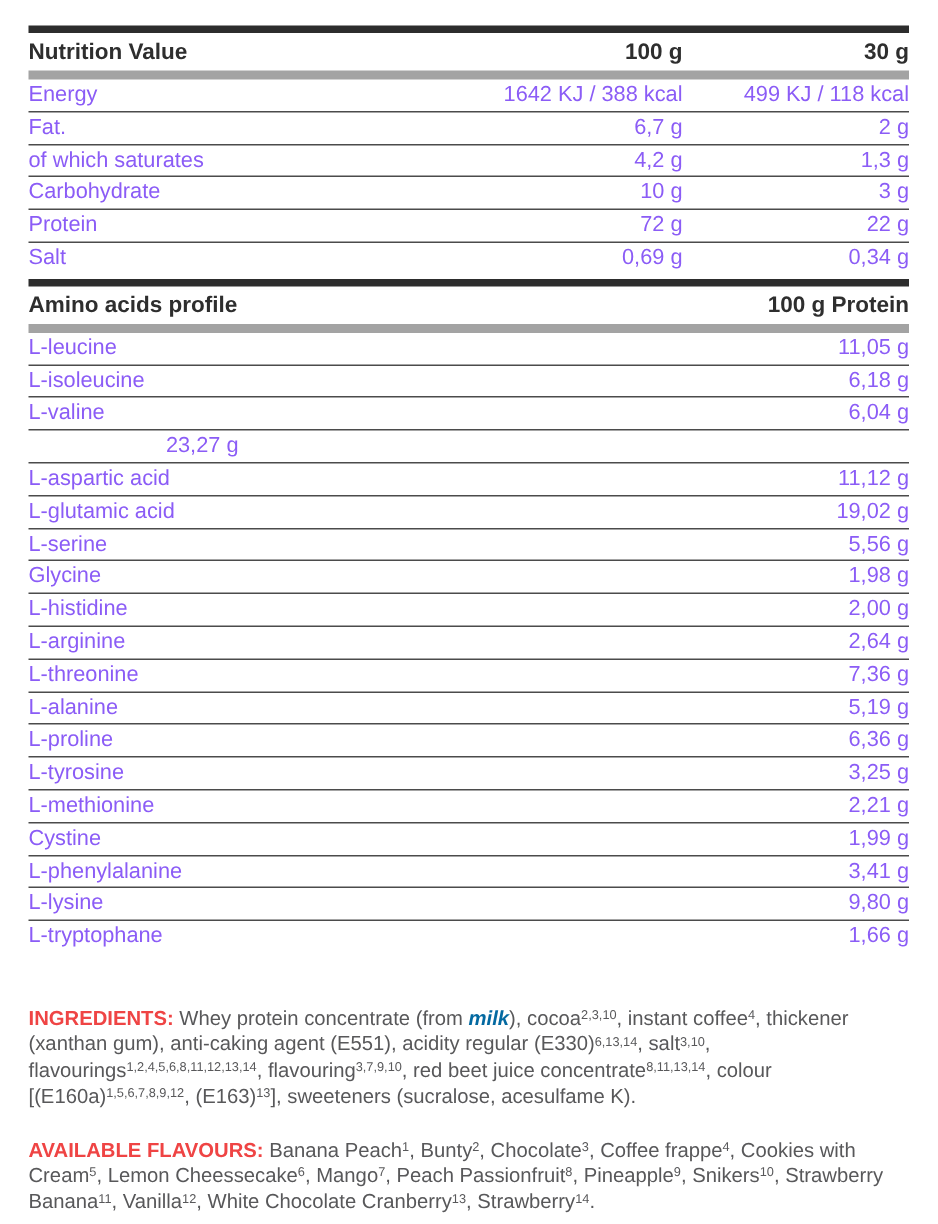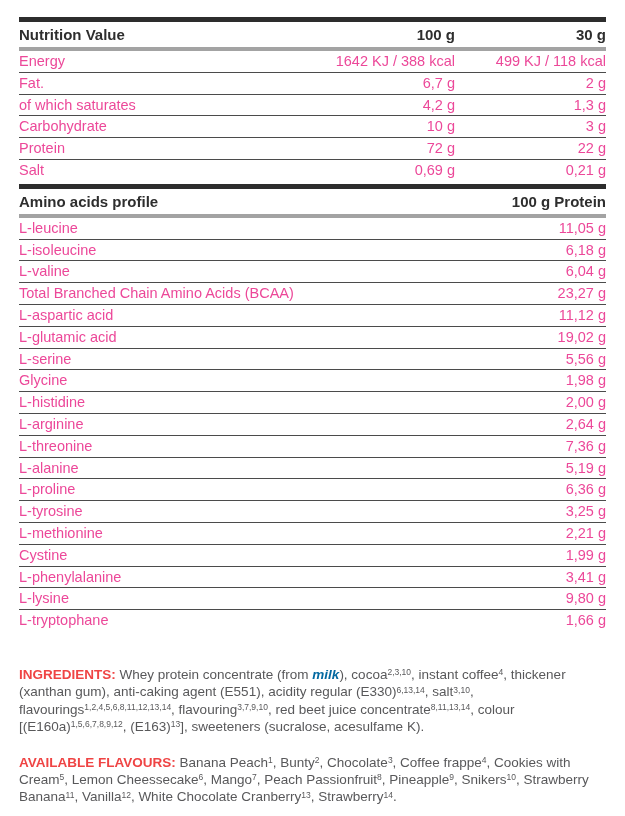--- a/index.html
+++ b/index.html
@@ -17,25 +17,25 @@
   }
   .bar { height: 5px; background: #2d2d2d; }
   .row { display: flex; align-items: baseline; }
   .c-label { flex: 1 1 auto; text-align: left; white-space: nowrap; overflow: hidden; }
   .c-v1 { width: 160px; flex: 0 0 auto; text-align: right; white-space: nowrap; }
   .c-v2 { width: 151px; flex: 0 0 auto; text-align: right; white-space: nowrap; }
   .c-val { width: 140px; flex: 0 0 auto; text-align: right; white-space: nowrap; }
   .head {
     font-weight: 700; font-size: 15px; line-height: 25px;
     color: #2e2e2e;
-    border-bottom: 4px solid #a3a3a3;
+    border-bottom: 6px solid #a3a3a3;
   }
   .t-row {
     font-size: 14.5px; line-height: 20.8px;
-    color: #ec4899;
+    color: #8b5cf6;
     border-bottom: 1px solid #4b4b4b;
   }
   .t-body .t-row:last-child { border-bottom: none; }
   .bar.mid { margin-top: 3px; }
   .para {
     margin: 0;
     font-size: 13.5px; line-height: 17.4px;
     color: #58585a;
     text-align: left;
   }
@@ -94,21 +94,21 @@
 
       <div class="row t-row">
         <span class="c-label">Protein</span>
         <span class="c-v1">72 g</span>
         <span class="c-v2">22 g</span>
       </div>
 
       <div class="row t-row">
         <span class="c-label">Salt</span>
         <span class="c-v1">0,69 g</span>
-        <span class="c-v2">0,21 g</span>
+        <span class="c-v2">0,34 g</span>
       </div>
     </div>
 
   <div class="bar mid"></div>
 
   <div class="row head">
     <span class="c-label">Amino acids profile</span>
     <span class="c-val">100 g Protein</span>
   </div>
 
@@ -123,21 +123,20 @@
         <span class="c-label">L-isoleucine</span>
         <span class="c-val">6,18 g</span>
       </div>
 
       <div class="row t-row">
         <span class="c-label">L-valine</span>
         <span class="c-val">6,04 g</span>
       </div>
 
       <div class="row t-row">
-        <span class="c-label">Total Branched Chain Amino Acids (BCAA)</span>
         <span class="c-val">23,27 g</span>
       </div>
 
       <div class="row t-row">
         <span class="c-label">L-aspartic acid</span>
         <span class="c-val">11,12 g</span>
       </div>
 
       <div class="row t-row">
         <span class="c-label">L-glutamic acid</span>

